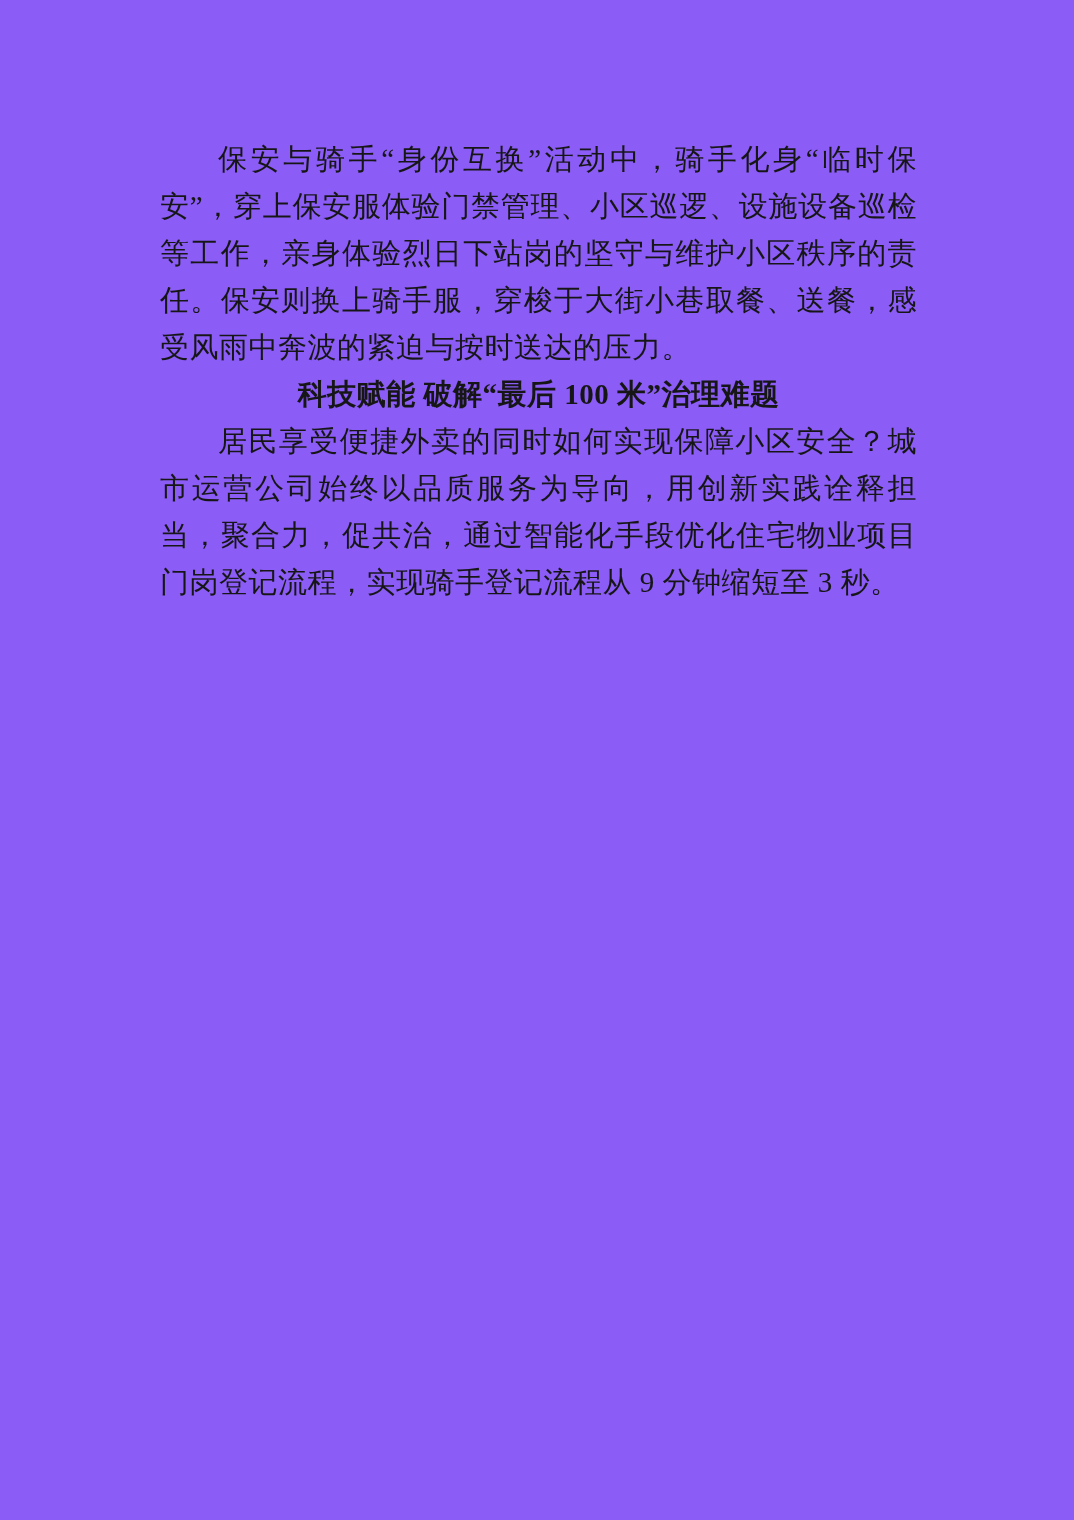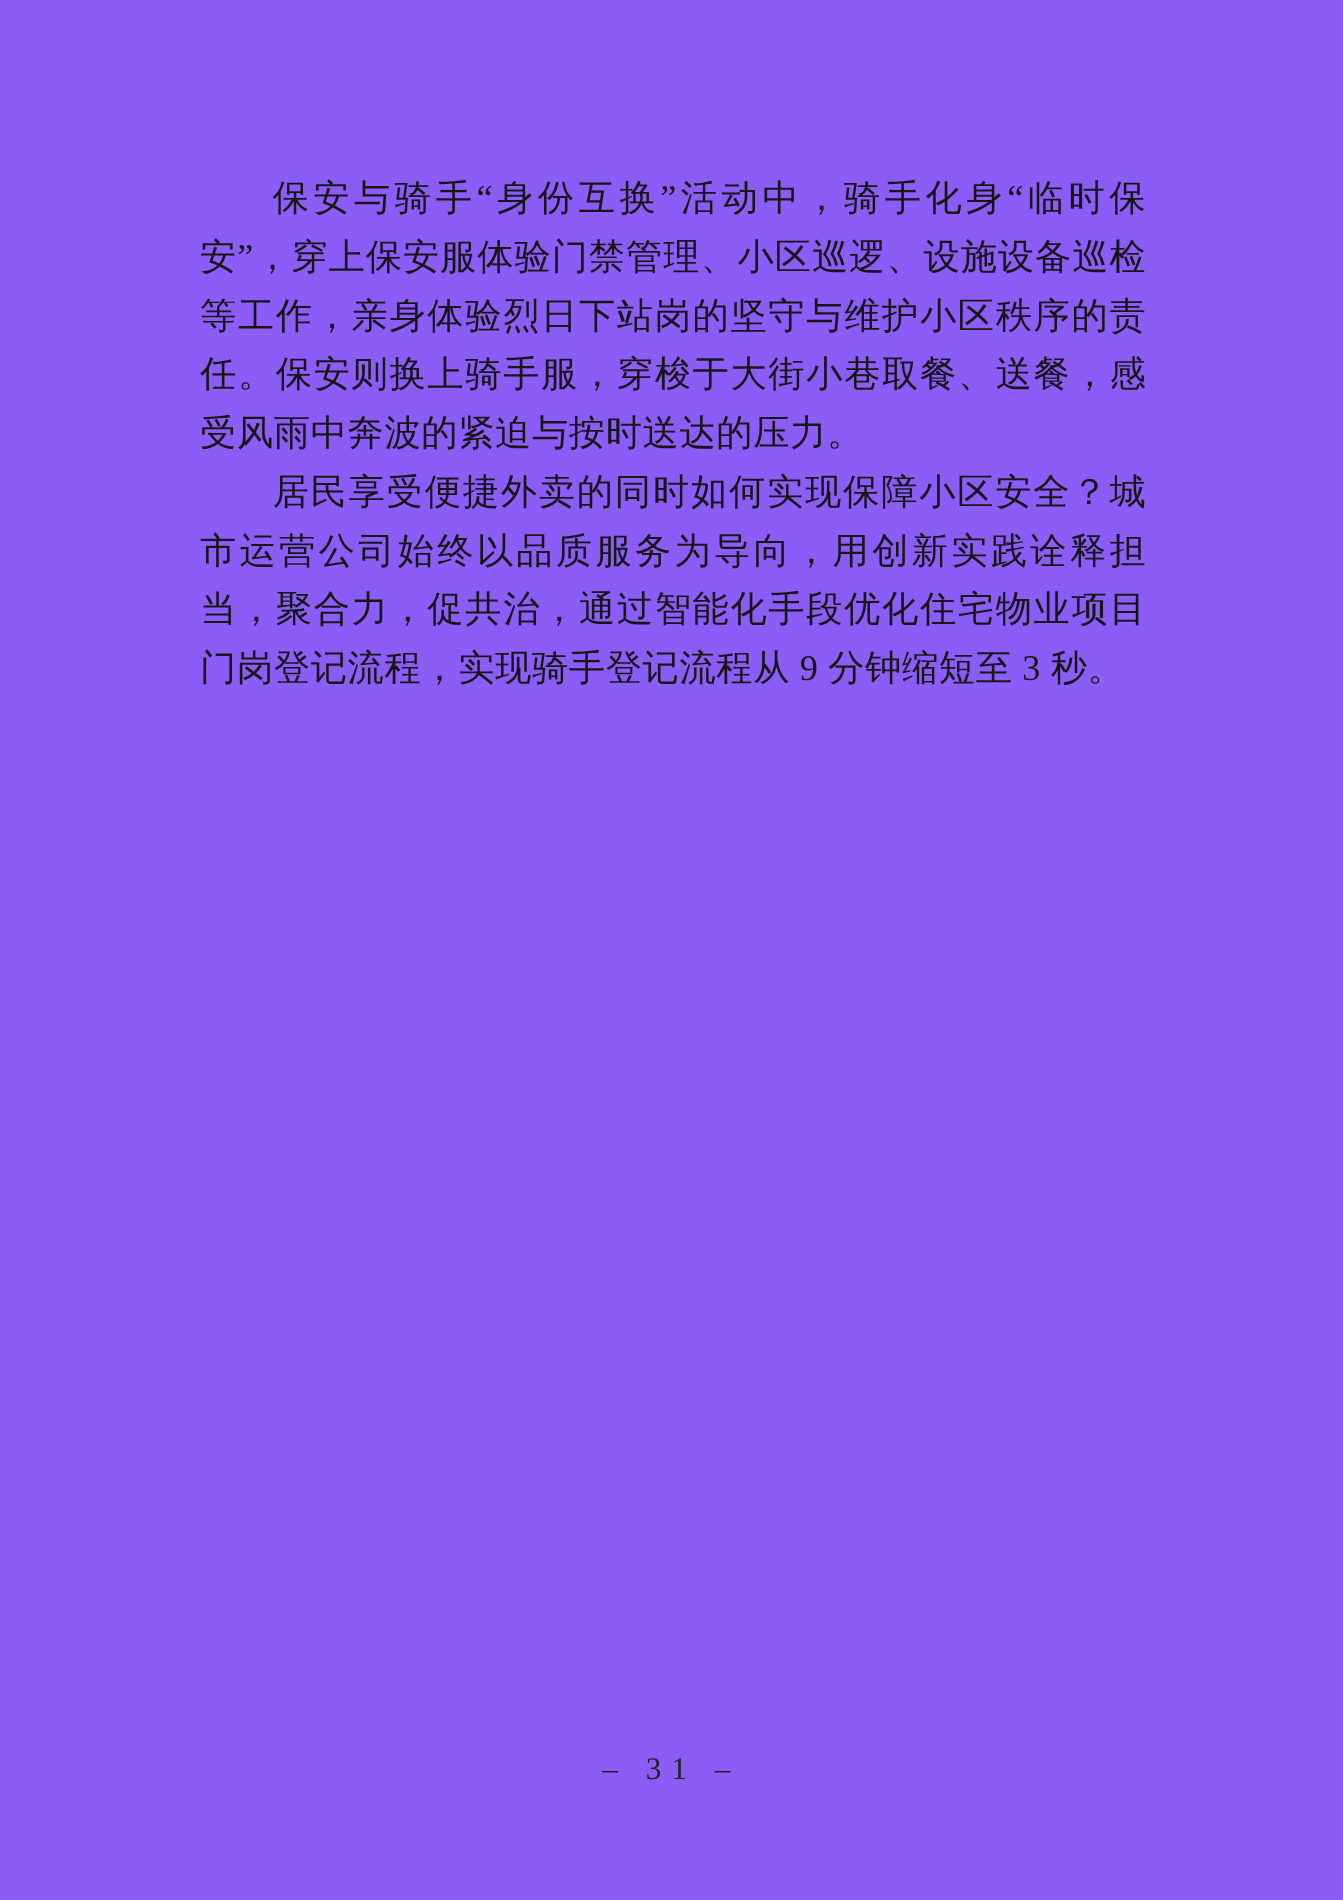--- a/index.html
+++ b/index.html
@@ -51,18 +51,16 @@
     letter-spacing: 8px;
     color: #222;
   }
 </style>
 </head>
 <body>
 
 <div class="page">
   <div class="content" id="content">
       <p class="para">保安与骑手“身份互换”活动中，骑手化身“临时保安”，穿上保安服体验门禁管理、小区巡逻、设施设备巡检等工作，亲身体验烈日下站岗的坚守与维护小区秩序的责任。保安则换上骑手服，穿梭于大街小巷取餐、送餐，感受风雨中奔波的紧迫与按时送达的压力。</p>
+      <p class="heading">科技赋能 破解“最后 100 米”治理难题</p>
       <p class="para">居民享受便捷外卖的同时如何实现保障小区安全？城市运营公司始终以品质服务为导向，用创新实践诠释担当，聚合力，促共治，通过智能化手段优化住宅物业项目门岗登记流程，实现骑手登记流程从 9 分钟缩短至 3 秒。</p>
     </div>
-  <div class="footer">
-    <span class="page-number">– 31 –</span>
-  </div>
 </div>
 
 </body></html>

